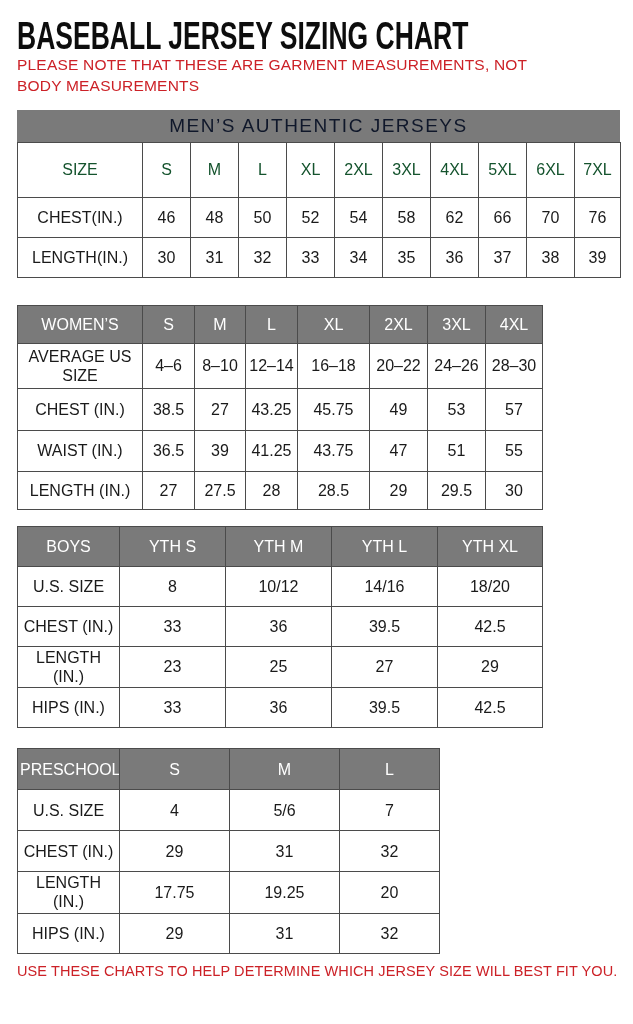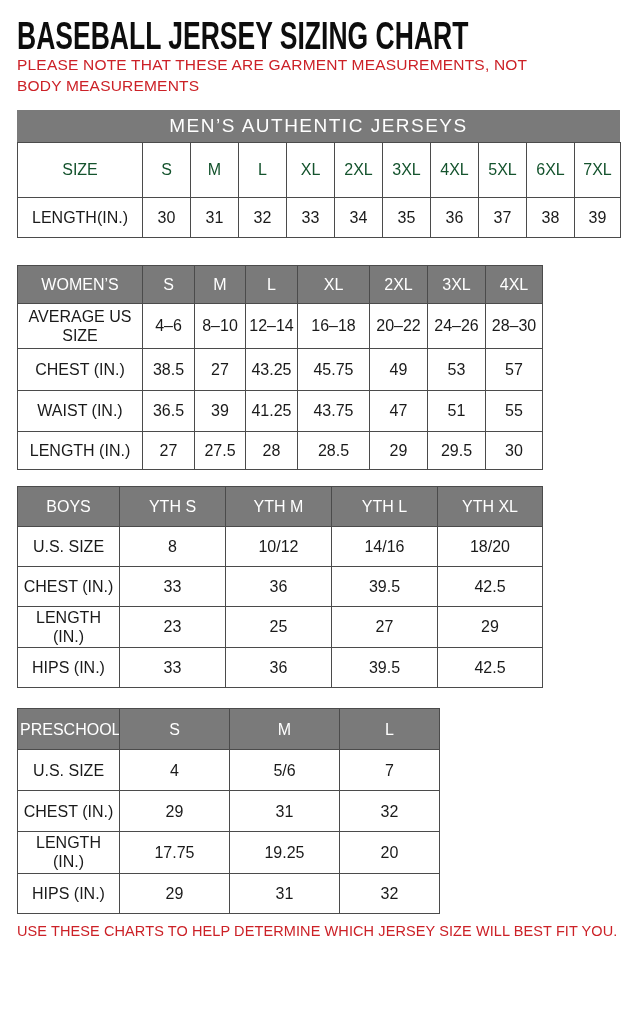--- a/index.html
+++ b/index.html
@@ -30,21 +30,21 @@
     font-size:15.5px;
     line-height:1.35;
     max-width:512px;
     letter-spacing:0.2px;
   }
   .table-banner {
     margin-top:13px;
     width:603px;
     height:32px;
     background:var(--header-gray,#7a7a7a);
-    color:#ffffff;
+    color:#0f172a;
     font-size:19px;
     letter-spacing:1.5px;
     display:flex;
     align-items:center;
     justify-content:center;
   }
   table {
     border-collapse:collapse;
     table-layout:fixed;
   }
@@ -111,20 +111,33 @@
         <th class="plain-head">XL</th>
         <th class="plain-head">2XL</th>
         <th class="plain-head">3XL</th>
         <th class="plain-head">4XL</th>
         <th class="plain-head">5XL</th>
         <th class="plain-head">6XL</th>
         <th class="plain-head">7XL</th>
       </tr>
     </thead>
     <tbody>
+      <tr style="height: 40px;">
+        <td class="row-label">CHEST(IN.)</td>
+        <td>46</td>
+        <td>48</td>
+        <td>50</td>
+        <td>52</td>
+        <td>54</td>
+        <td>58</td>
+        <td>62</td>
+        <td>66</td>
+        <td>70</td>
+        <td>76</td>
+      </tr>
       <tr style="height: 40px;">
         <td class="row-label">LENGTH(IN.)</td>
         <td>30</td>
         <td>31</td>
         <td>32</td>
         <td>33</td>
         <td>34</td>
         <td>35</td>
         <td>36</td>
         <td>37</td>

